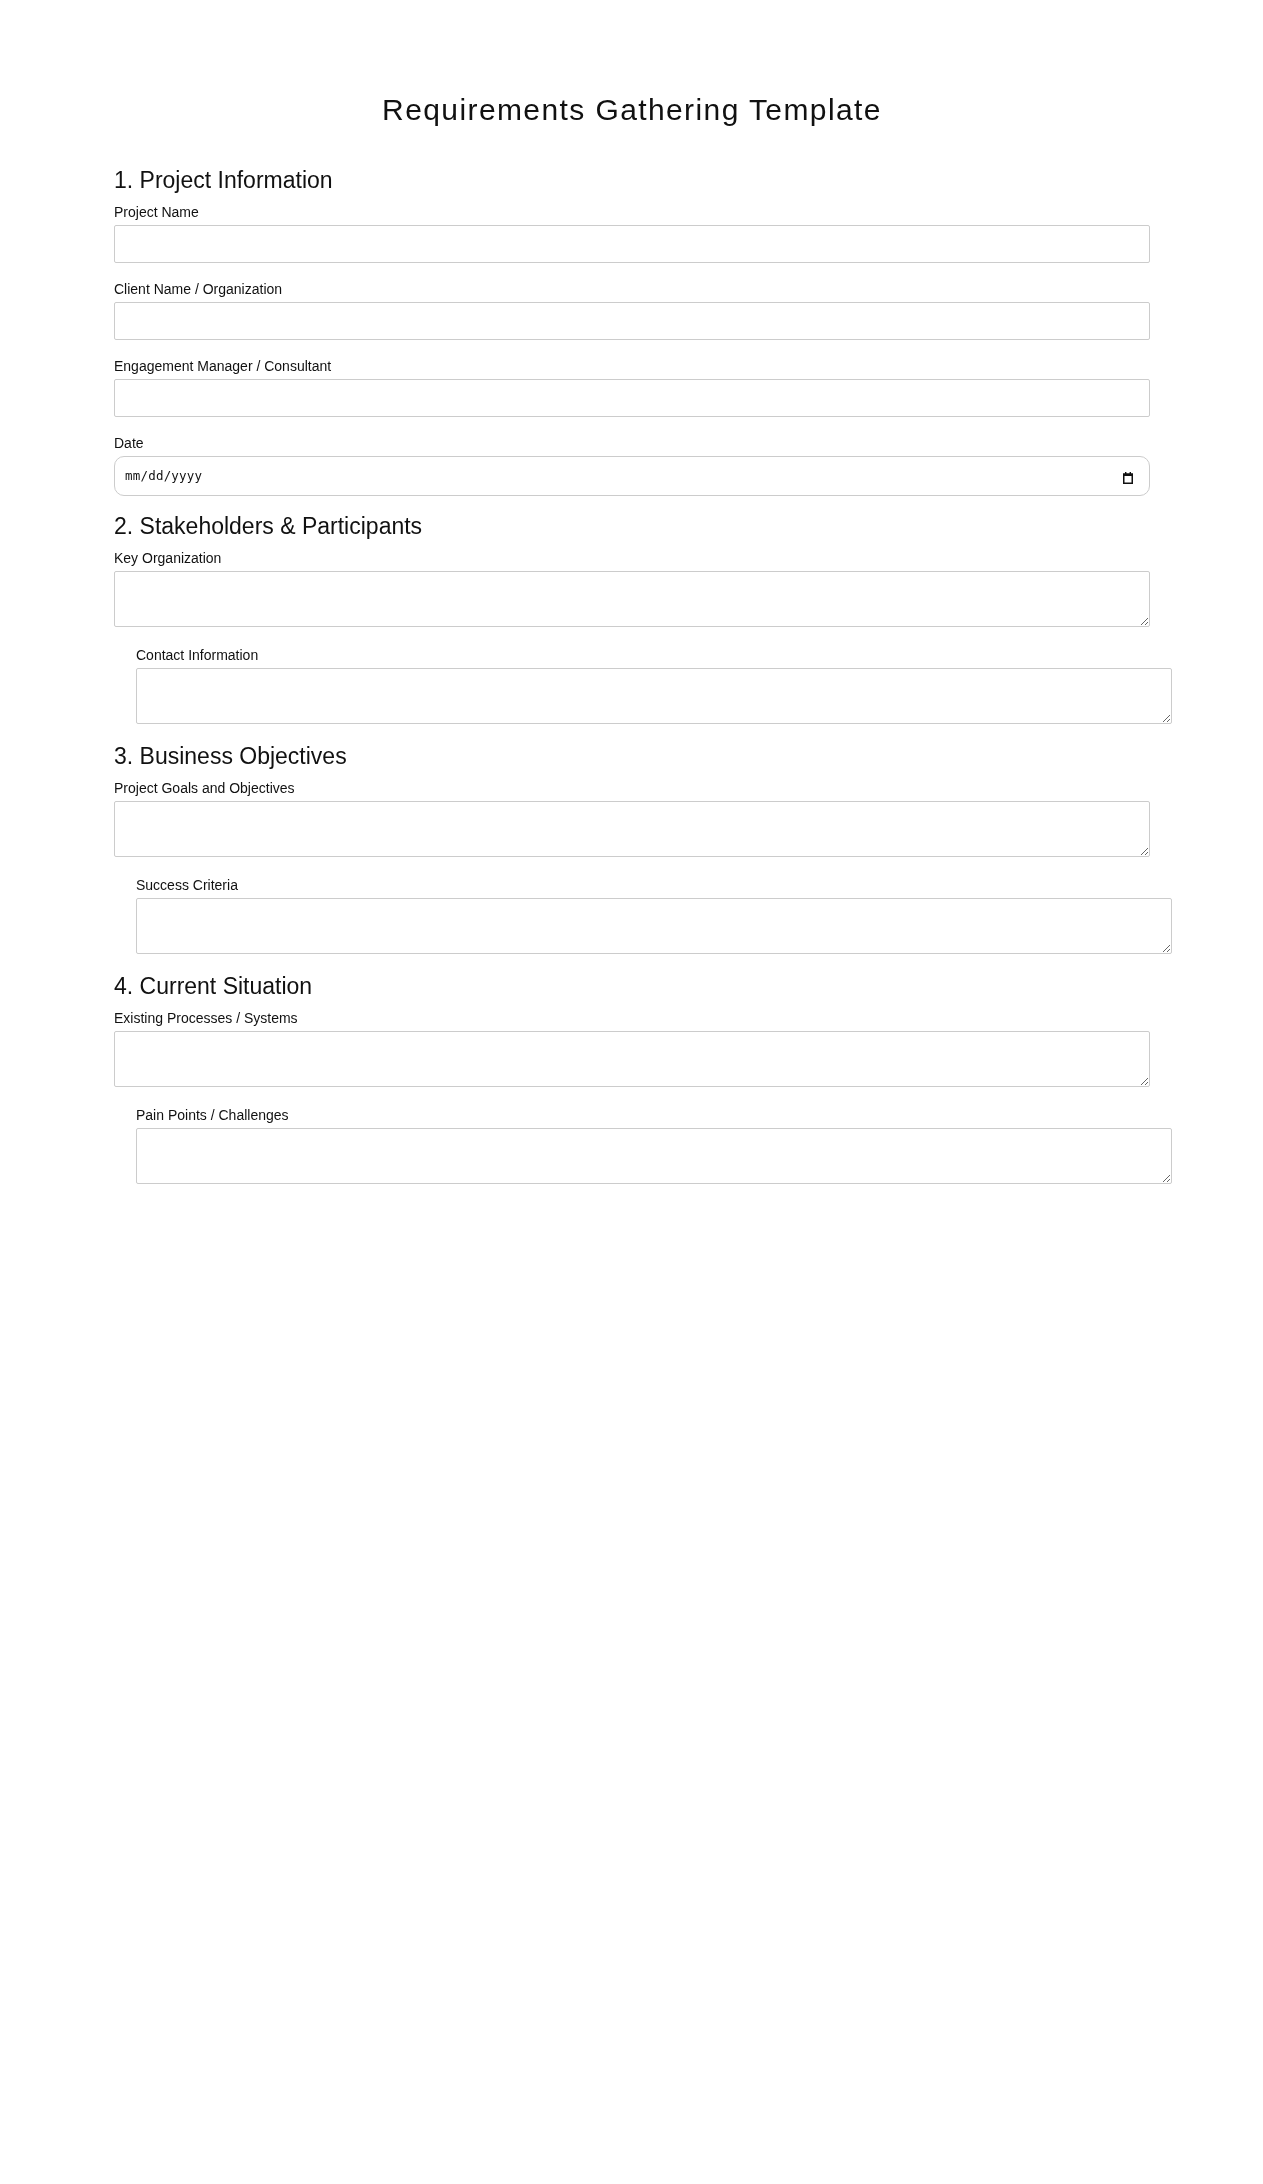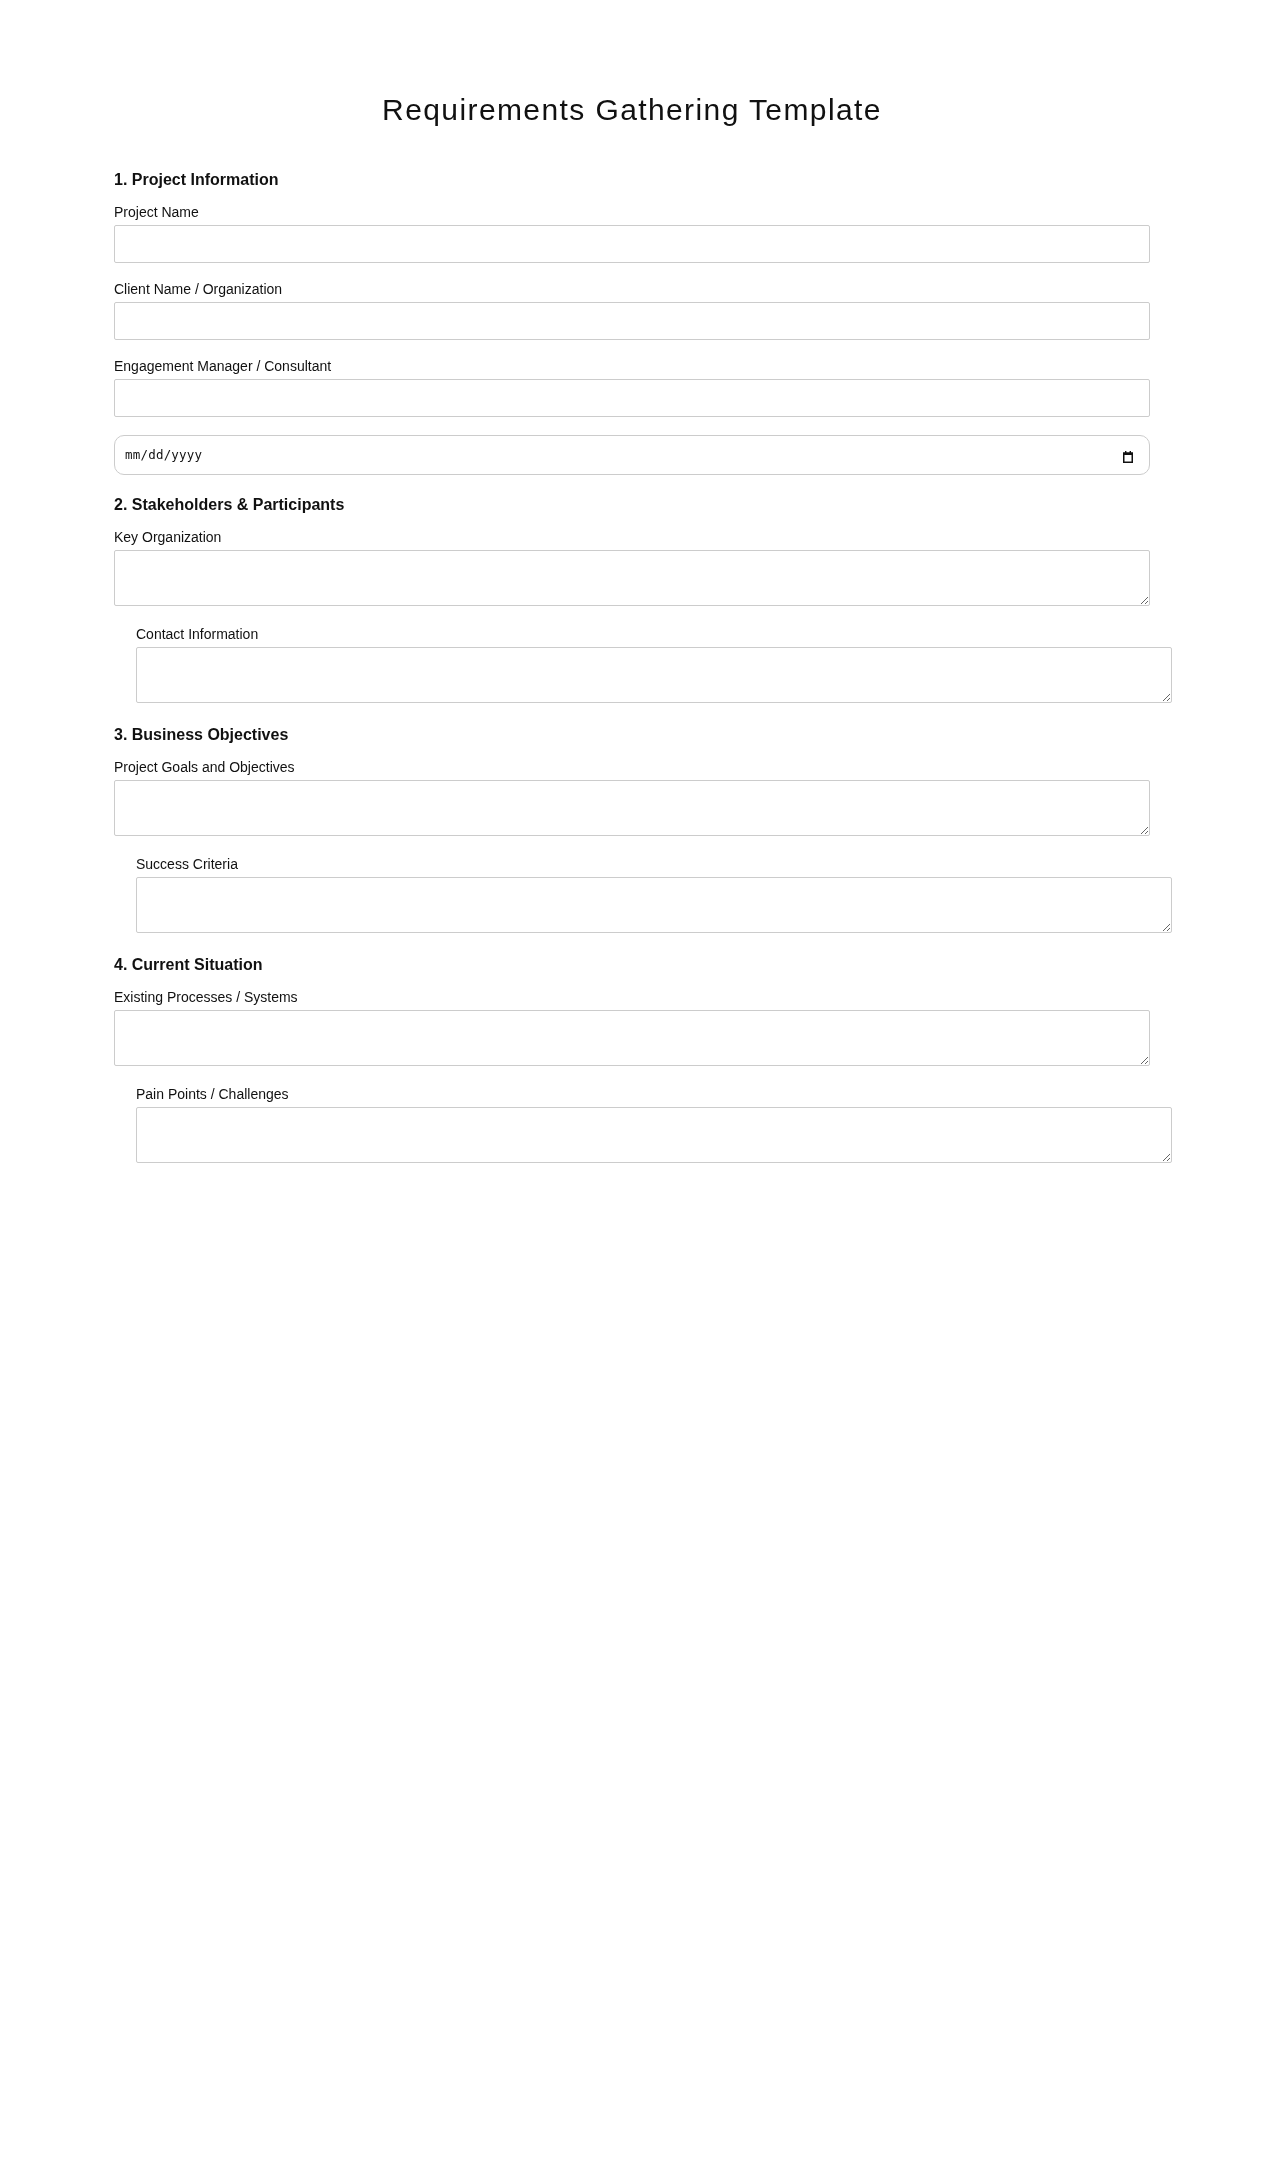--- a/index.html
+++ b/index.html
@@ -29,22 +29,22 @@
       font-weight: normal;
       letter-spacing: 1.4px;
       text-align: center;
       color: #111111;
     }
     .section:first-of-type { }
     .section-heading {
       margin: 0 0 12px 0;
       height: 24px;
       line-height: 24px;
-      font-size: 16px;
-      font-weight: bold;
+      font-size: 23px;
+      font-weight: normal;
       color: #111111;
     }
     .section-1 { margin-top: 40px; }
     .section-n { margin-top: 14px; }
     .field { margin-bottom: 18px; }
     .field.tall { margin-bottom: 20px; }
     .field:last-child { margin-bottom: 18px; }
     .field.tall:last-child { margin-bottom: 20px; padding-left: 22px; }
     .field-label {
       display: block;
@@ -134,20 +134,21 @@
       <label class="field-label">Client Name / Organization</label>
       <input class="text-input" type="text" value="" style="">
     </div>
 
     <div class="field">
       <label class="field-label">Engagement Manager / Consultant</label>
       <input class="text-input" type="text" value="" style="">
     </div>
 
     <div class="field">
+      <label class="field-label">Date</label>
       <div class="date-input">
         <span class="date-placeholder">mm/dd/yyyy</span>
         <span class="calendar-icon">
           <svg width="10" height="12" viewBox="0 0 10 12" xmlns="http://www.w3.org/2000/svg">
             <rect x="0.75" y="2.25" width="8.5" height="9" fill="none" stroke="#111111" stroke-width="1.5"></rect>
             <rect x="0" y="1.5" width="10" height="2.5" fill="#111111"></rect>
             <rect x="2" y="0" width="1.4" height="2" fill="#111111"></rect>
             <rect x="6.6" y="0" width="1.4" height="2" fill="#111111"></rect>
           </svg>
         </span>

